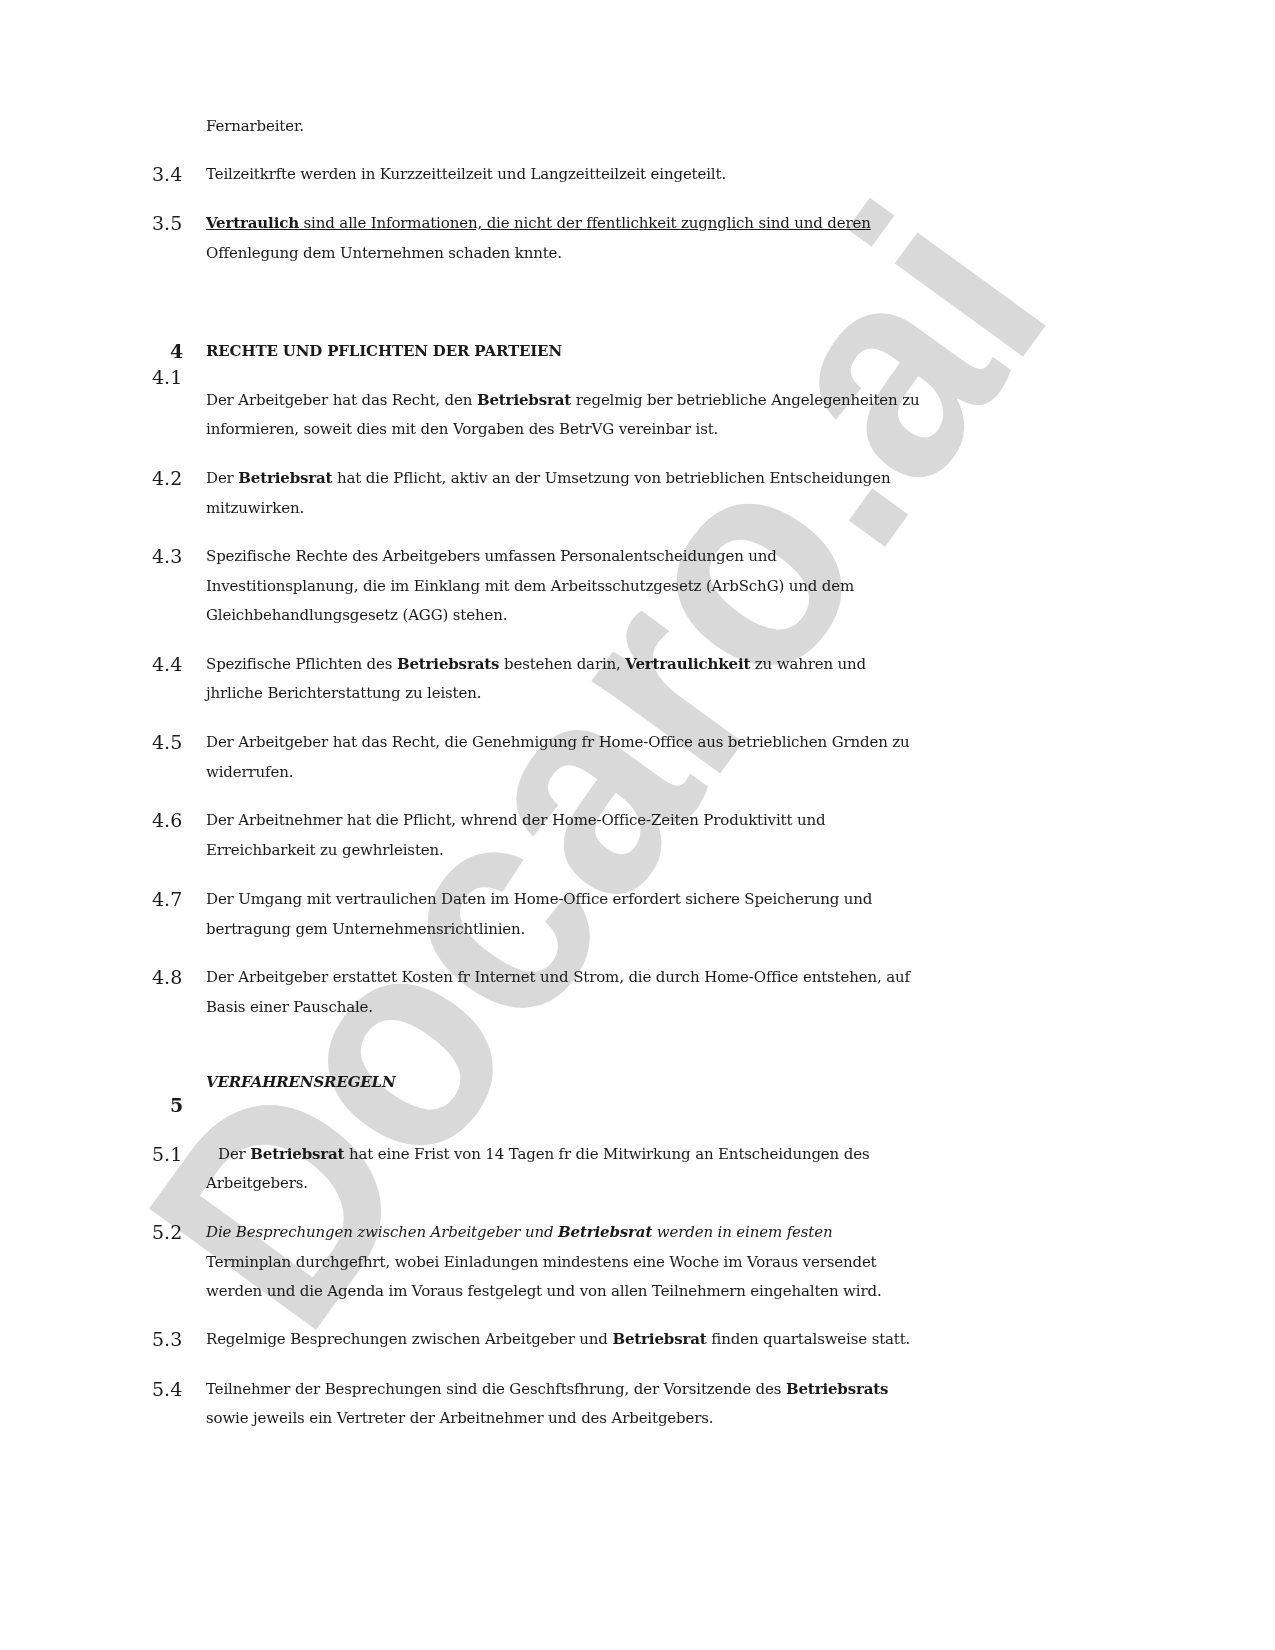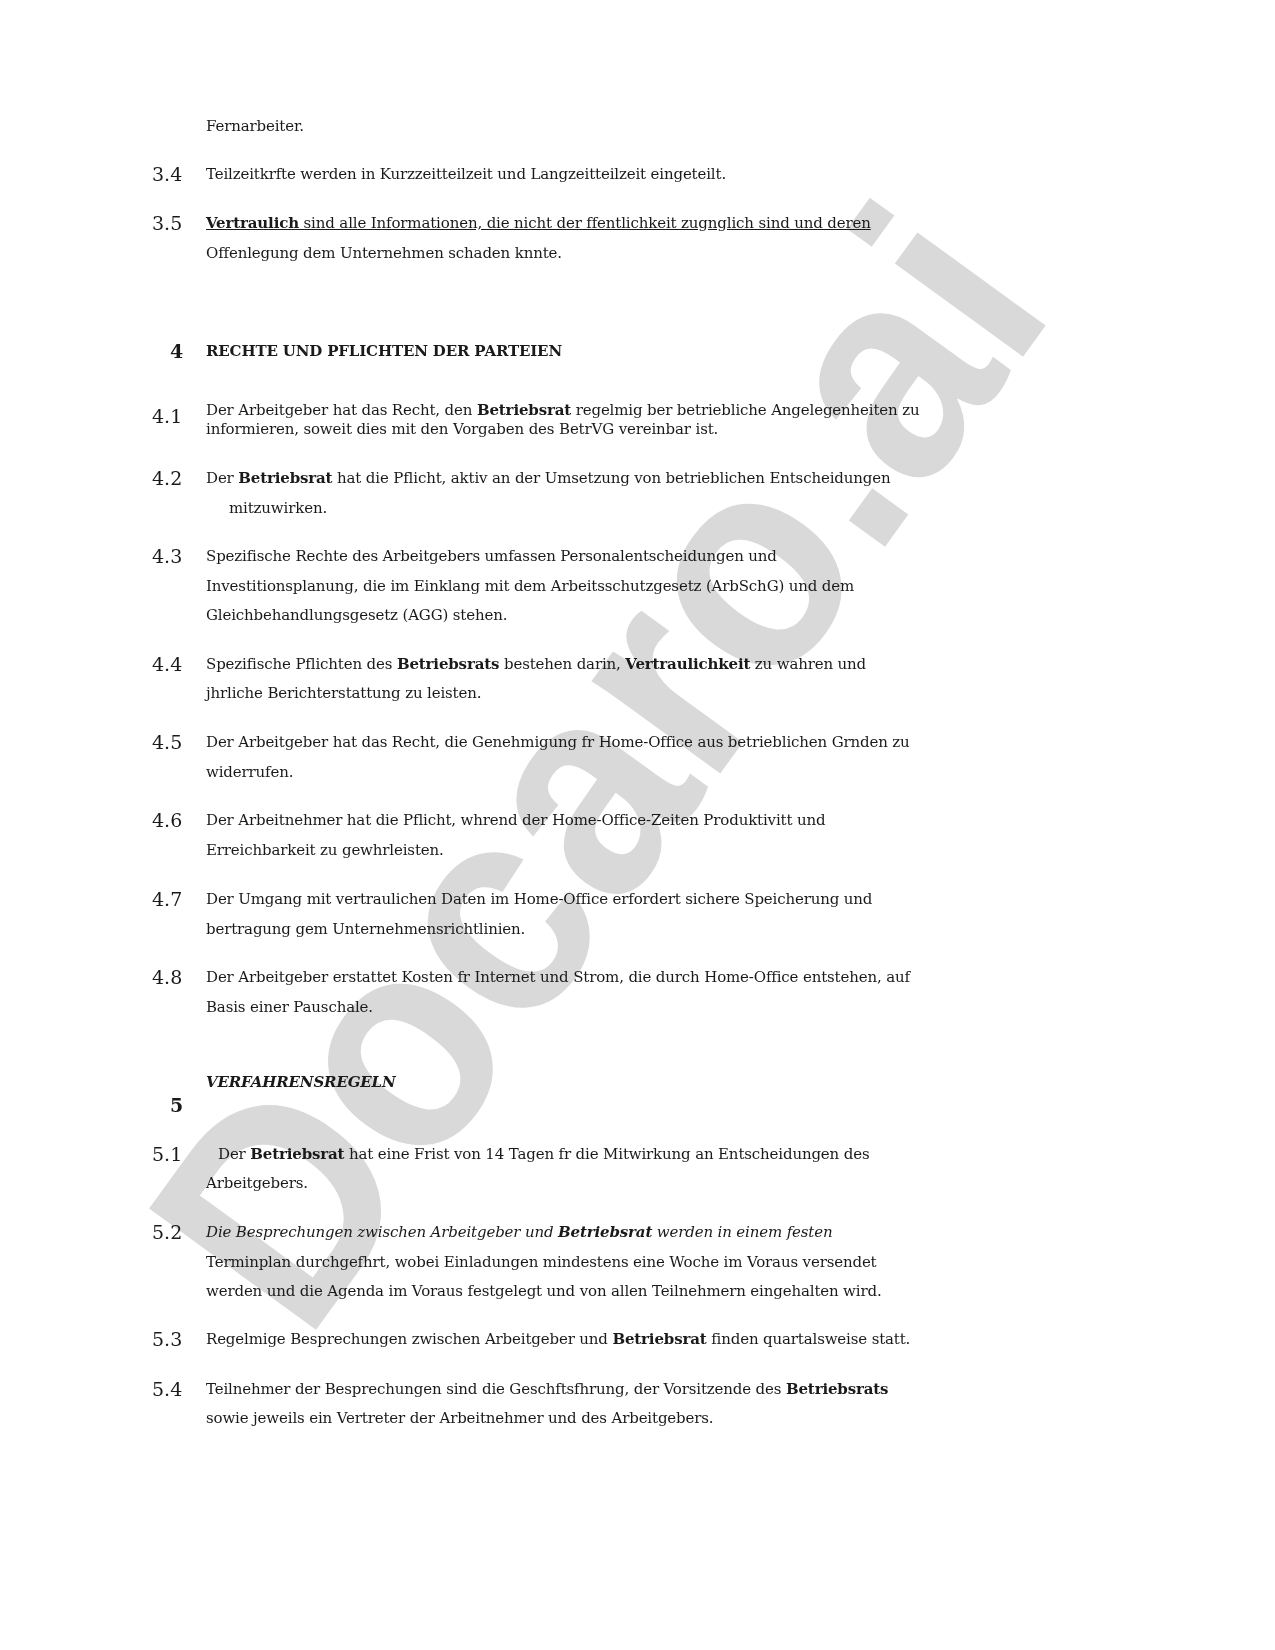--- a/index.html
+++ b/index.html
@@ -26,26 +26,26 @@
 
   <div class="content" id="content">
     <div class="line" style="top:114px">Fernarbeiter.</div>
   <div class="num item" style="top: 162px;">3.4</div>
       <div class="line" style="top: 162px;"><span>Teilzeitkrfte werden in Kurzzeitteilzeit und Langzeitteilzeit eingeteilt.</span></div>
       <div class="num item" style="top: 211px;">3.5</div>
       <div class="line" style="top: 211px; text-decoration: underline;"><b>Vertraulich</b><span> sind alle Informationen, die nicht der ffentlichkeit zugnglich sind und deren</span></div>
       <div class="line" style="top: 241px;"><span>Offenlegung dem Unternehmen schaden knnte.</span></div>
       <div class="num head" style="top: 339px;">4</div>
       <div class="line heading" style="top: 339px;">RECHTE UND PFLICHTEN DER PARTEIEN</div>
-      <div class="num item" style="top: 404px;">4.1</div>
-      <div class="line" style="top: 398px;"><span>Der Arbeitgeber hat das Recht, den </span><b>Betriebsrat</b><span> regelmig ber betriebliche Angelegenheiten zu</span></div>
+      <div class="num item" style="top: 365px;">4.1</div>
+      <div class="line" style="top: 388px;"><span>Der Arbeitgeber hat das Recht, den </span><b>Betriebsrat</b><span> regelmig ber betriebliche Angelegenheiten zu</span></div>
       <div class="line" style="top: 417px;"><span>informieren, soweit dies mit den Vorgaben des BetrVG vereinbar ist.</span></div>
       <div class="num item" style="top: 466px;">4.2</div>
       <div class="line" style="top: 466px;"><span>Der </span><b>Betriebsrat</b><span> hat die Pflicht, aktiv an der Umsetzung von betrieblichen Entscheidungen</span></div>
-      <div class="line" style="top: 496px; margin-left: 23px;"><span>mitzuwirken.</span></div>
+      <div class="line" style="top: 496px;"><span>mitzuwirken.</span></div>
       <div class="num item" style="top: 544px;">4.3</div>
       <div class="line" style="top: 544px;"><span>Spezifische Rechte des Arbeitgebers umfassen Personalentscheidungen und</span></div>
       <div class="line" style="top: 574px;"><span>Investitionsplanung, die im Einklang mit dem Arbeitsschutzgesetz (ArbSchG) und dem</span></div>
       <div class="line" style="top: 603px;"><span>Gleichbehandlungsgesetz (AGG) stehen.</span></div>
       <div class="num item" style="top: 652px;">4.4</div>
       <div class="line" style="top: 652px;"><span>Spezifische Pflichten des </span><b>Betriebsrats</b><span> bestehen darin, </span><b>Vertraulichkeit</b><span> zu wahren und</span></div>
       <div class="line" style="top: 681px;"><span>jhrliche Berichterstattung zu leisten.</span></div>
       <div class="num item" style="top: 730px;">4.5</div>
       <div class="line" style="top: 730px;"><span>Der Arbeitgeber hat das Recht, die Genehmigung fr Home-Office aus betrieblichen Grnden zu</span></div>
       <div class="line" style="top: 760px;"><span>widerrufen.</span></div>

